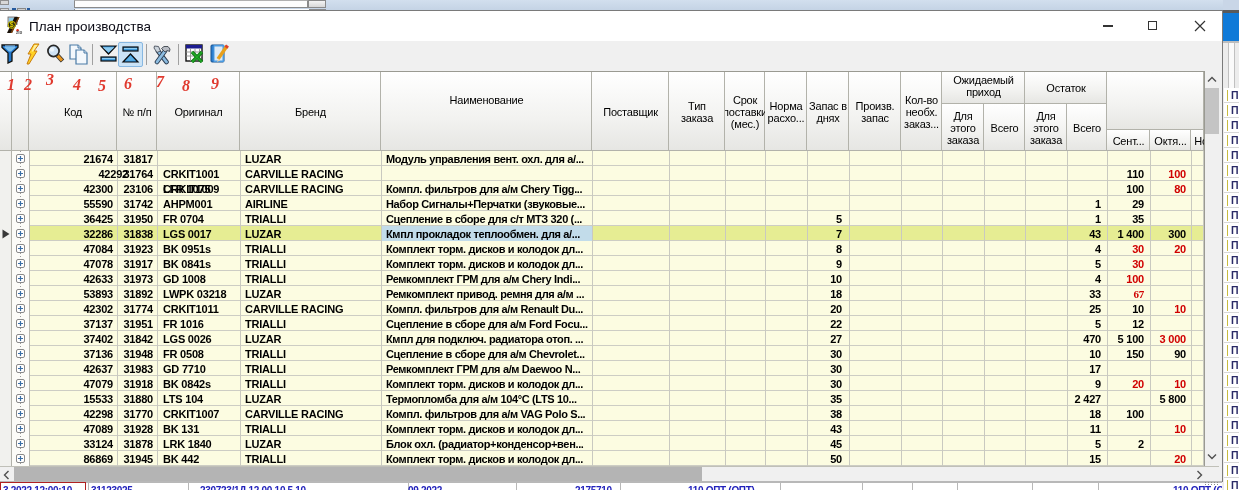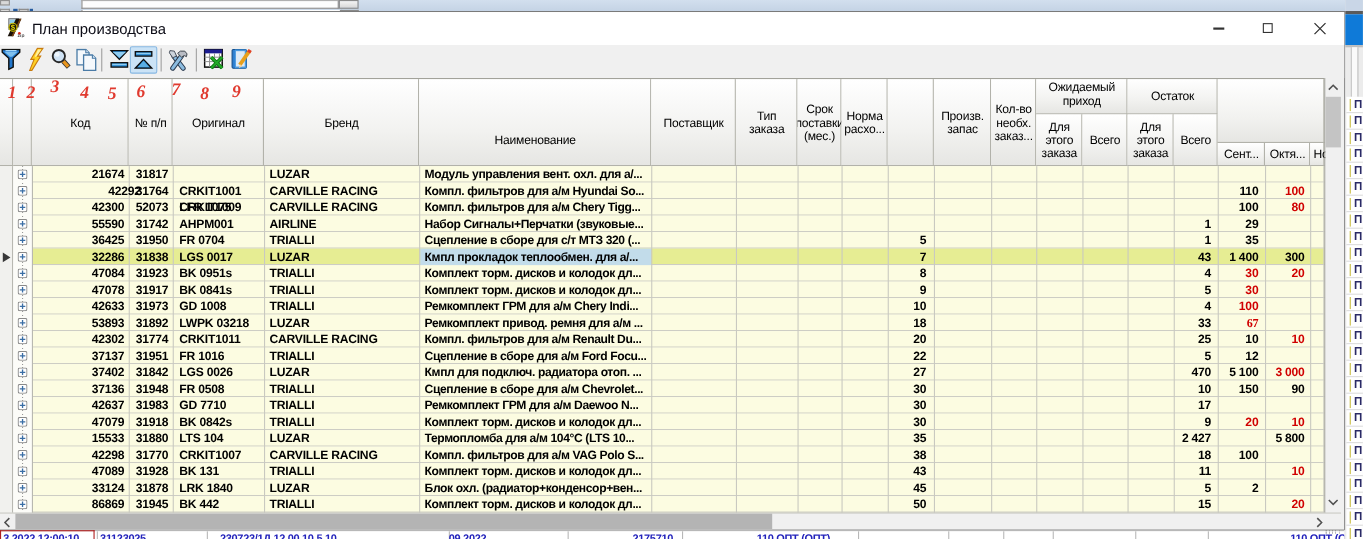--- a/index.html
+++ b/index.html
@@ -115,30 +115,31 @@
 <div class="hcell" style="left:12px;top:72px;width:17px;height:79px;"></div>
 <div class="hcell" style="left:29px;top:72px;width:88px;height:79px;"></div>
     <div class="hdrtext" style="left:29px;top:72px;width:88px;height:79px;">Код</div>
 <div class="hcell" style="left:117px;top:72px;width:40px;height:79px;"></div>
     <div class="hdrtext" style="left:117px;top:72px;width:40px;height:79px;">№ п/п</div>
 <div class="hcell" style="left:157px;top:72px;width:83px;height:79px;"></div>
     <div class="hdrtext" style="left:157px;top:72px;width:83px;height:79px;">Оригинал</div>
 <div class="hcell" style="left:240px;top:72px;width:141px;height:79px;"></div>
     <div class="hdrtext" style="left:240px;top:72px;width:141px;height:79px;">Бренд</div>
 <div class="hcell" style="left:381px;top:72px;width:211px;height:79px;"></div>
-    <div class="hdrtext" style="left:381px;top:88px;width:211px;height:79px;">Наименование</div>
+    <div class="hdrtext" style="left:381px;top:60px;width:211px;height:79px;">Наименование</div>
 <div class="hcell" style="left:592px;top:72px;width:77px;height:79px;"></div>
     <div class="hdrtext" style="left:592px;top:72px;width:77px;height:79px;">Поставщик</div>
 <div class="hcell" style="left:669px;top:72px;width:56px;height:79px;"></div>
     <div class="hdrtext" style="left:669px;top:72px;width:56px;height:79px;">Тип<br>заказа</div>
 <div class="hcell" style="left:725px;top:72px;width:40px;height:79px;"></div>
     <div class="hdrtext" style="left:725px;top:72px;width:40px;height:79px;">Срок<br>поставки<br>(мес.)</div>
 <div class="hcell" style="left:765px;top:72px;width:42px;height:79px;"></div>
     <div class="hdrtext" style="left:765px;top:72px;width:42px;height:79px;">Норма<br>расхо...</div>
 <div class="hcell" style="left:807px;top:72px;width:42px;height:79px;"></div>
+    <div class="hdrtext" style="left:807px;top:72px;width:42px;height:79px;">Запас в<br>днях</div>
 <div class="hcell" style="left:849px;top:72px;width:52px;height:79px;"></div>
     <div class="hdrtext" style="left:849px;top:72px;width:52px;height:79px;">Произв.<br>запас</div>
 <div class="hcell" style="left:901px;top:72px;width:41px;height:79px;"></div>
     <div class="hdrtext" style="left:901px;top:72px;width:41px;height:79px;">Кол-во<br>необх.<br>заказ...</div>
 <div class="hcell" style="left:942px;top:72px;width:83px;height:32px;"></div>
     <div class="hdrtext" style="left:942px;top:72px;width:83px;height:28px;">Ожидаемый<br>приход</div>
 <div class="hcell" style="left:1025px;top:72px;width:82px;height:32px;"></div>
     <div class="hdrtext" style="left:1025px;top:72px;width:82px;height:32px;">Остаток</div>
 <div class="hcell" style="left:942px;top:104px;width:42px;height:47px;"></div>
     <div class="hdrtext" style="left:942px;top:104px;width:42px;height:47px;">Для<br>этого<br>заказа</div>
@@ -221,29 +222,28 @@
 <div class="cell" style="left:245px;top:152px;">LUZAR</div>
 <div class="cell" style="left:386px;top:152px;width:203px;overflow:hidden;letter-spacing:-0.35px;">Модуль управления вент. охл. для а/...</div>
 <svg class="abs" style="left:16px;top:169px;" width="9" height="9" viewBox="0 0 9 9">
       <rect x="0.5" y="0.5" width="8" height="8" rx="1.5" fill="#fff" stroke="#8a8a8a"></rect>
       <path d="M2 4.5 L7 4.5 M4.5 2 L4.5 7" stroke="#3a6ea5" stroke-width="1.2"></path>
     </svg>
 <div class="cell r" style="left:44px;top:167px;width:84px;padding-left:16px;">42292</div>
 <div class="cell r" style="left:117px;top:167px;width:36px;">31764</div>
 <div class="cell" style="left:163px;top:167px;">CRKIT1001</div>
 <div class="cell" style="left:245px;top:167px;">CARVILLE RACING</div>
-<div class="cell" style="left:386px;top:167px;width:203px;overflow:hidden;letter-spacing:-0.35px;">Компл. фильтров для а/м Hyundai So...</div>
 <div class="cell r" style="left:1107px;top:167px;width:37px;">110</div>
 <div class="cell r red" style="left:1150px;top:167px;width:36px;">100</div>
 <svg class="abs" style="left:16px;top:184px;" width="9" height="9" viewBox="0 0 9 9">
       <rect x="0.5" y="0.5" width="8" height="8" rx="1.5" fill="#fff" stroke="#8a8a8a"></rect>
       <path d="M2 4.5 L7 4.5 M4.5 2 L4.5 7" stroke="#3a6ea5" stroke-width="1.2"></path>
     </svg>
 <div class="cell r" style="left:29px;top:182px;width:84px;">42300</div>
-<div class="cell r" style="left:117px;top:182px;width:36px;">52073</div>
+<div class="cell r" style="left:117px;top:182px;width:36px;">23106</div>
 <div class="cell" style="left:163px;top:182px;">CRKIT1009</div>
 <div class="cell" style="left:245px;top:182px;">CARVILLE RACING</div>
 <div class="cell" style="left:386px;top:182px;width:203px;overflow:hidden;letter-spacing:-0.35px;">Компл. фильтров для а/м Chery Tigg...</div>
 <div class="cell r" style="left:1107px;top:182px;width:37px;">100</div>
 <div class="cell r red" style="left:1150px;top:182px;width:36px;">80</div>
 <svg class="abs" style="left:16px;top:199px;" width="9" height="9" viewBox="0 0 9 9">
       <rect x="0.5" y="0.5" width="8" height="8" rx="1.5" fill="#fff" stroke="#8a8a8a"></rect>
       <path d="M2 4.5 L7 4.5 M4.5 2 L4.5 7" stroke="#3a6ea5" stroke-width="1.2"></path>
     </svg>
 <div class="cell r" style="left:29px;top:197px;width:84px;">55590</div>

